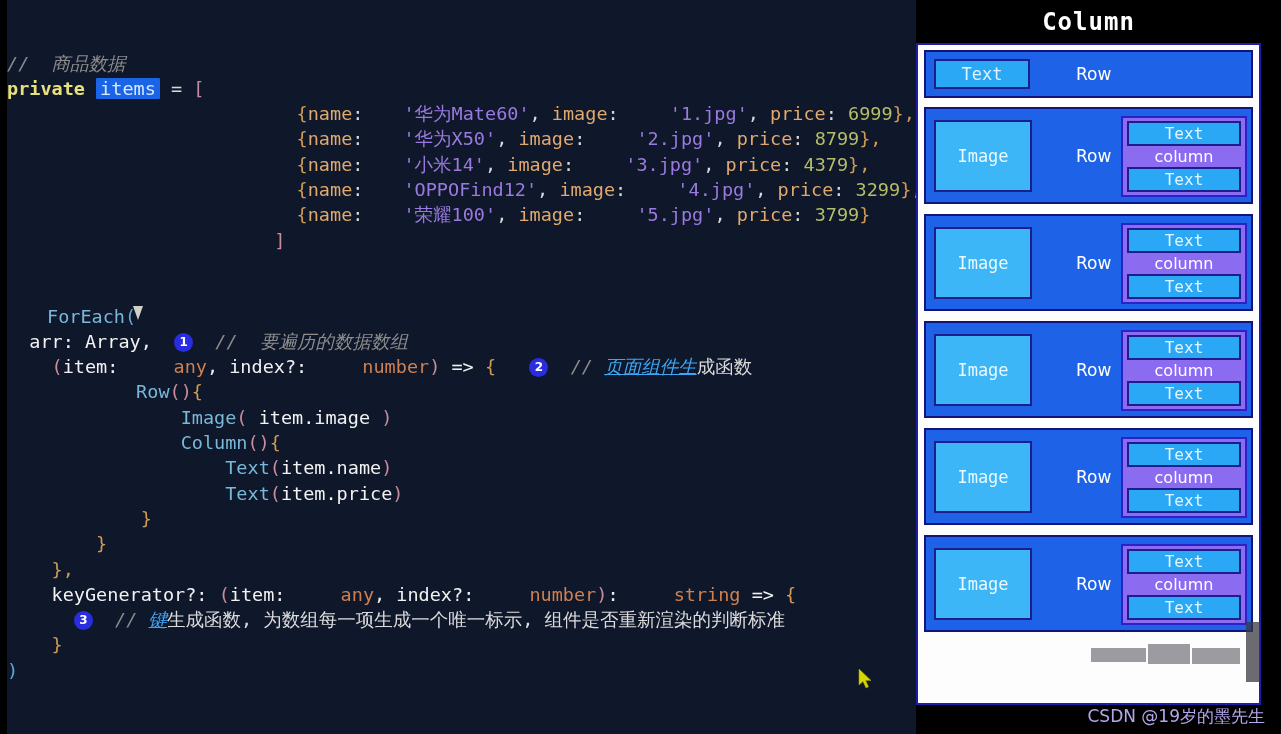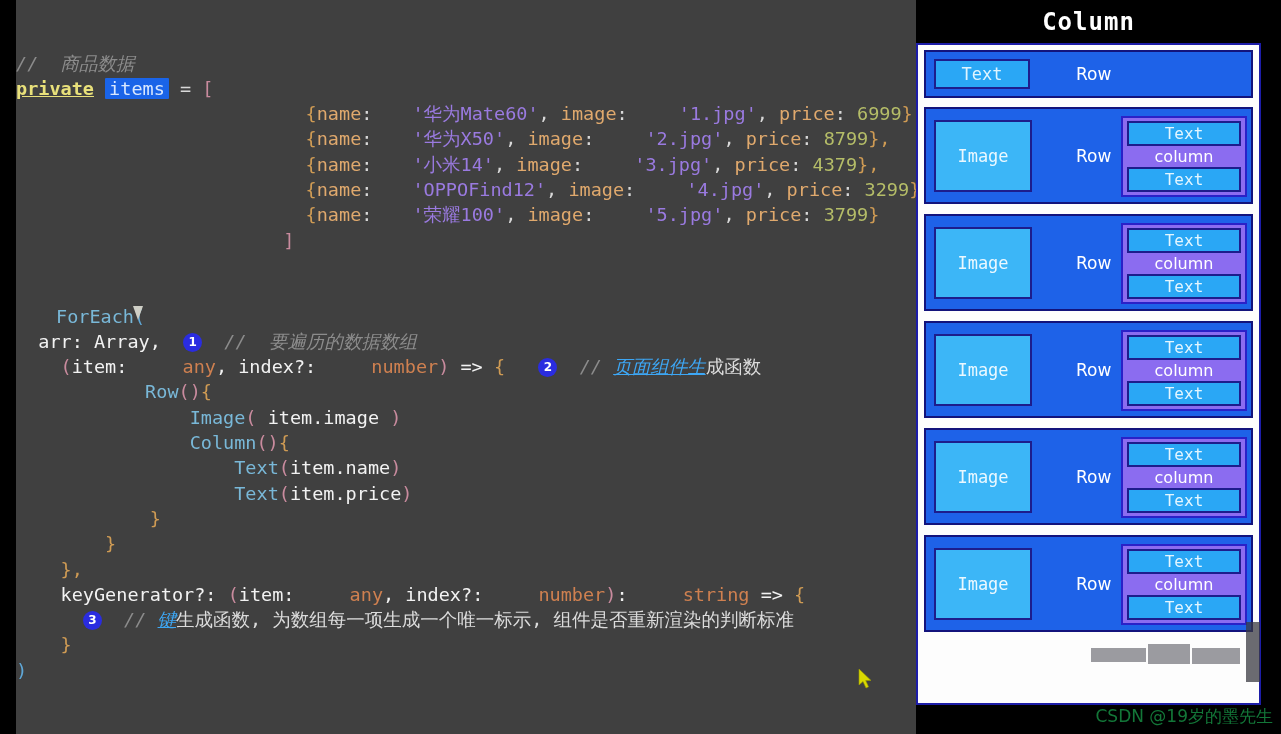--- a/index.html
+++ b/index.html
@@ -12,35 +12,35 @@
   }
   #screen {
     position: relative;
     width: 1281px; height: 734px;
     background: #000000;
   }
 
   
   #code-pane {
     position: absolute;
-    left: 16px; top: 0;
+    left: 7px; top: 0;
     width: 912px; height: 734px;
-    background: #404040;
+    background: #0f172a;
     font-family: "DejaVu Sans Mono", monospace;
     font-size: 18.5px;
     line-height: 25.3px;
     color: #e6e6e6;
     white-space: pre;
   }
   .code-line { white-space: pre; height: 25.3px; display:block; }
 
   .t-cmt      { color:#8c8c8c; font-style: italic; }
   .t-cmtw     { color:#dcdcdc; }
   .t-cmtc     { color:#3da7f5; font-style: italic; text-decoration: underline; }
-  .t-kw       { color:#e8e07a; font-weight: bold; text-decoration: underline; }
+  .t-kw       { color:#e8e07a; font-weight: bold; }
   .t-punc     { color:#d9d9d9; }
   .t-brkt-p   { color:#c98b9e; }
   .t-brkt-o   { color:#cf9b54; }
   .t-brkt-b   { color:#5fa8d8; }
   .t-prop     { color:#e0a96d;margin-top:36px; }
   .t-str      { color:#9a7ae0;margin-left:40px; }
   .t-num      { color:#b5bd68; }
   .t-fn       { color:#79b8d8;margin-left:40px; }
   .t-type     { color:#cf8050;margin-left:44px; }
   .t-white    { color:#f2f2f2; }
@@ -174,22 +174,22 @@
   .col-inner .lbl-column {
     color: #ffffff;
     font-family: "DejaVu Sans", sans-serif;
     font-size: 16px;
     line-height: 18px;
   }
 
   
   #watermark {
     position: absolute;
-    right: 8px; bottom: 6px;
-    color: #15803d;
+    right: 16px; bottom: 6px;
+    color: #c4b5fd;
     font-family: "DejaVu Sans", sans-serif;
     font-size: 17px;
     opacity: 0.92;
     white-space: nowrap;
   }
   
   .smudge {
     position: absolute;
     background: #7a7a80;
     opacity: .75;

